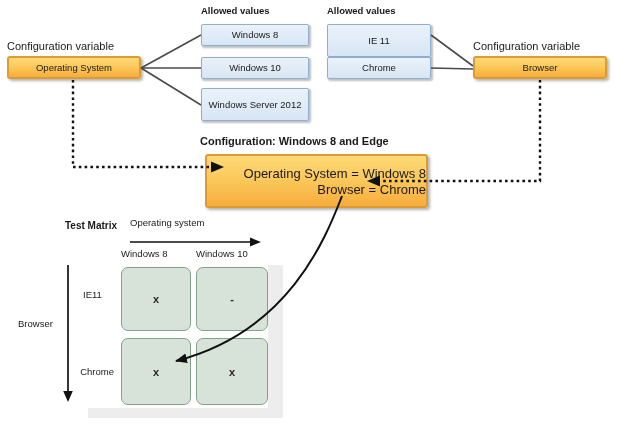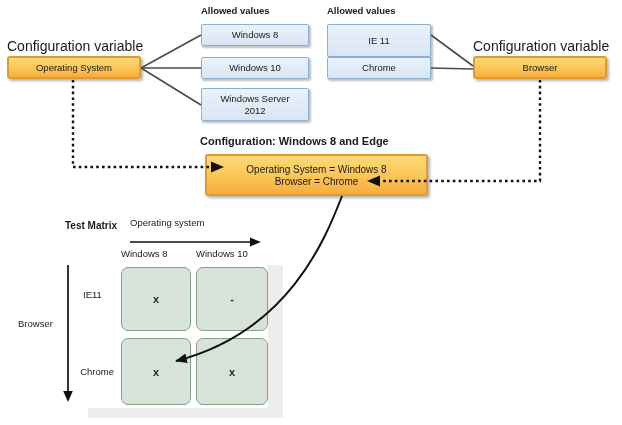--- a/index.html
+++ b/index.html
@@ -1,21 +1,21 @@
 <!DOCTYPE html>
 <html><head>
 <meta charset="utf-8">
 <style>
   html,body{margin:0;padding:0;background:#fff;}
   #stage{
     position:relative;width:622px;height:425px;background:#fff;overflow:hidden;
     font-family:"Liberation Sans", sans-serif;color:#1a1a1a;
   }
   .abs{position:absolute;}
-  .lbl{font-size:14px;line-height:11px;white-space:nowrap;}
+  .lbl{font-size:11px;line-height:11px;white-space:nowrap;}
   .bold{font-weight:bold;}
   .ctr{text-align:left;}
   .obox{
     position:absolute;display:flex;align-items:center;justify-content:center;
     background:linear-gradient(180deg,#fdda78 0%,#fbc95c 45%,#f7ad3d 100%);
     border:2px solid #dd9b33;border-radius:3px;
     box-shadow:2px 2px 3px rgba(0,0,0,0.30);
     font-size:9.5px;box-sizing:border-box;z-index:2;
   }
   .bbox{
@@ -47,38 +47,38 @@
   <div class="obox" style="left:7px;top:56px;width:134px;height:23px;">
     <span>Operating System</span>
   </div>
   <div class="abs lbl bold ctr" style="left:201px;top:5px;width:108px;font-size:9.5px;">Allowed values</div>
   <div class="bbox" style="left:201px;top:24px;width:108px;height:22px;">
     <span>Windows 8</span>
   </div>
   <div class="bbox" style="left:201px;top:57px;width:108px;height:22px;">
     <span>Windows 10</span>
   </div>
-  <div class="bbox" style="left:201px;top:88px;width:108px;height:33px;padding:2px 14px;">
+  <div class="bbox" style="left:201px;top:88px;width:108px;height:33px;padding:2px 2px;">
     <span>Windows Server 2012</span>
   </div>
 
   <div class="abs lbl bold ctr" style="left:327px;top:5px;width:104px;font-size:9.5px;">Allowed values</div>
   <div class="bbox" style="left:327px;top:24px;width:104px;height:33px;">
     <span>IE 11</span>
   </div>
   <div class="bbox" style="left:327px;top:57px;width:104px;height:22px;">
     <span>Chrome</span>
   </div>
   <div class="abs lbl ctr" style="left:473px;top:41px;width:134px;">Configuration variable</div>
   <div class="obox" style="left:473px;top:56px;width:134px;height:23px;">
     <span>Browser</span>
   </div>
 
   <div class="abs lbl bold ctr" style="left:200px;top:136px;width:223px;font-size:11px;">Configuration: Windows 8 and Edge</div>
-  <div class="obox cfglines" style="left:205px;top:154px;width:223px;height:42px;font-size:10px;">
+  <div class="obox cfglines" style="left:205px;top:154px;width:223px;height:54px;font-size:13px;align-items:flex-end;">
     <div>Operating System = Windows 8</div>
     <div>Browser = Chrome</div>
   </div>
 
   <div class="abs lbl bold" style="left:46px;top:220px;font-size:10px;margin-left:19px;">Test Matrix</div>
   <div class="abs lbl" style="left:130px;top:217px;width:130px;font-size:9.5px;" class2="ctr" style2="">Operating system</div>
   <div class="abs lbl ctr" style="left:121px;top:248px;width:70px;font-size:9.5px;">Windows 8</div>
   <div class="abs lbl ctr" style="left:196px;top:248px;width:72px;font-size:9.5px;">Windows 10</div>
   <div class="abs lbl" style="left:83px;top:289px;width:30px;text-align:left;font-size:9.5px;">IE11</div>
   <div class="abs lbl" style="left:72px;top:366px;width:42px;text-align:right;font-size:9.5px;">Chrome</div>

